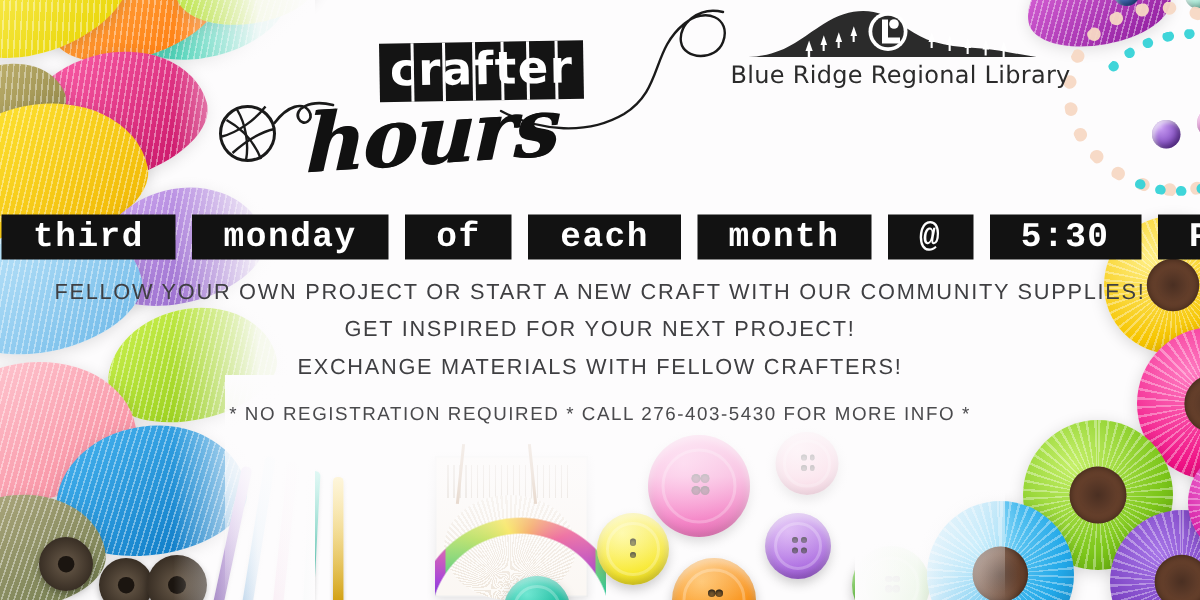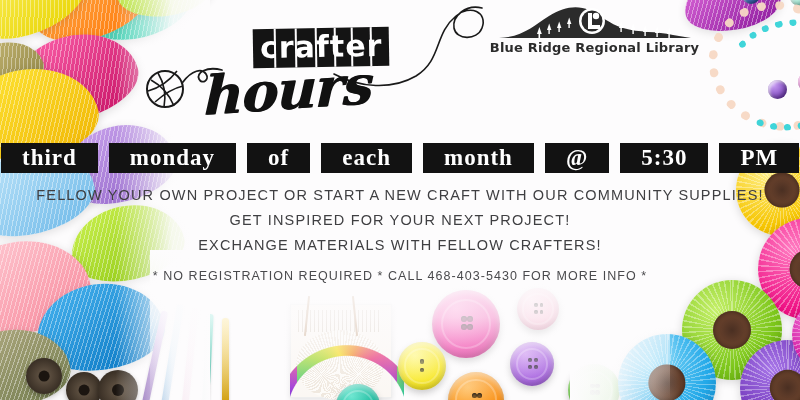--- a/index.html
+++ b/index.html
@@ -53,21 +53,21 @@
   .bobbin{position:absolute;border-radius:50%;background:radial-gradient(circle,#6a5b4a 0%,#40352a 60%,#241d16 100%);box-shadow:0 2px 5px rgba(0,0,0,.3);}
   .bobbin::after{content:"";position:absolute;left:50%;top:50%;transform:translate(-50%,-50%);width:30%;height:30%;border-radius:50%;background:#1b1510;}
   .fade-l{position:absolute;left:0;top:0;width:210px;height:400px;background:linear-gradient(to right,rgba(253,252,253,0) 55%,rgba(253,252,253,.92) 82%,#fdfcfd 100%);}
   .fade-r{position:absolute;right:0;top:0;width:230px;height:400px;background:linear-gradient(to left,rgba(253,252,253,0) 52%,rgba(253,252,253,.92) 82%,#fdfcfd 100%);}
   .fade-b{position:absolute;left:150px;bottom:0;width:520px;height:150px;background:linear-gradient(to top,rgba(253,252,253,0) 0%,rgba(253,252,253,.75) 55%,#fdfcfd 100%);}
 
   
   .logo-wrap{position:absolute;left:487px;top:4px;width:215px;height:62px;text-align:center;}
   .logo-mark{width:196px;height:38px;display:block;margin:0 auto;}
   .logo-text{
-    font-family:"DejaVu Sans", sans-serif;font-weight:bold;font-size:13px;
+    font-family:"DejaVu Sans", sans-serif;font-weight:normal;font-size:16px;
     color:#2b2b2b;letter-spacing:.2px;margin-top:-2px;white-space:nowrap;
   }
 
   .crafter-box{
     position:absolute;left:253px;top:28px;
     background:#141414;padding:4px 7px 5px 7px;
     transform:rotate(-1deg);
   }
   .crafter-word{
     font-family:"DejaVu Sans", sans-serif;font-weight:bold;font-size:30px;
@@ -96,21 +96,21 @@
     color:#d0426c;text-align:center;font-weight:400;
   }
 
   
   .datestrip{
     position:absolute;left:0;right:0;top:143px;text-align:center;
     white-space:nowrap;
   }
   .datestrip .blk{
     display:inline-block;background:#121212;color:#fff;
-    font-family:Liberation Serif, serif;font-weight:bold;
+    font-family:Liberation Mono, monospace;font-weight:bold;
     font-size:23px;line-height:30px;padding:0 21px;margin:0 1px;
     letter-spacing:1px;vertical-align:middle;
   }
   .datestrip .gap{display:inline-block;width:9px;}
 
   
   .lines{position:absolute;left:0;right:0;top:183px;text-align:center;}
   .line{
     font-family:"Liberation Sans", sans-serif;
     color:#3f3f42;letter-spacing:1.15px;
@@ -300,16 +300,16 @@
 
 
   <div class="datestrip">
     <span class="blk">third</span><span class="gap"></span><span class="blk">monday</span><span class="gap"></span><span class="blk">of</span><span class="gap"></span><span class="blk">each</span><span class="gap"></span><span class="blk">month</span><span class="gap"></span><span class="blk">@</span><span class="gap"></span><span class="blk">5:30</span><span class="gap"></span><span class="blk">PM</span>
   </div>
 
   <div class="lines">
     <div class="line">FELLOW YOUR OWN PROJECT OR START A NEW CRAFT WITH OUR COMMUNITY SUPPLIES!</div>
     <div class="line">GET INSPIRED FOR YOUR NEXT PROJECT!</div>
     <div class="line">EXCHANGE MATERIALS WITH FELLOW CRAFTERS!</div>
-    <div class="line small">* NO REGISTRATION REQUIRED * CALL 468-403-5430 FOR MORE INFO *</div>
+    <div class="line small">* NO REGISTRATION REQUIRED * CALL 276-403-5430 FOR MORE INFO *</div>
   </div>
 
 </div>
 
 </body></html>

